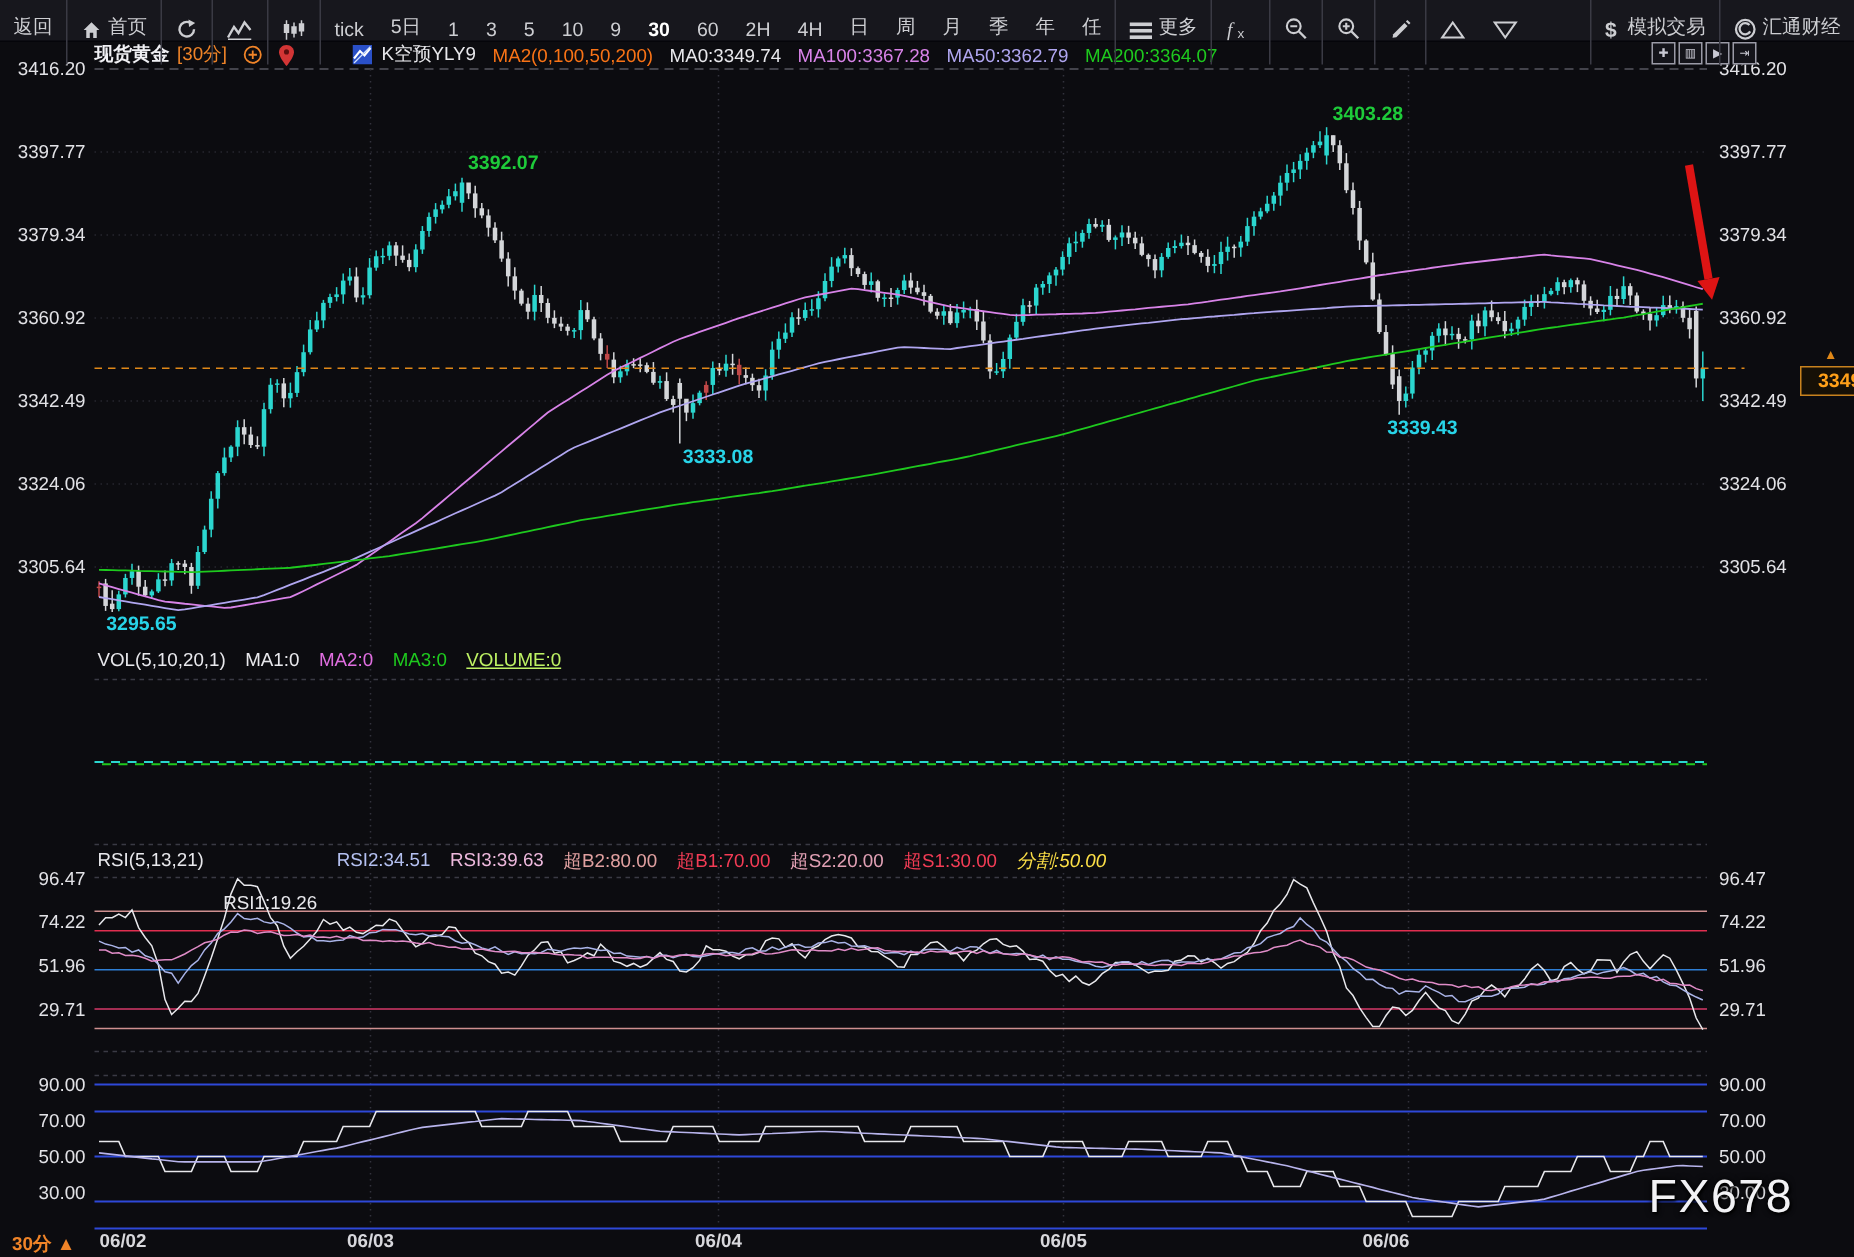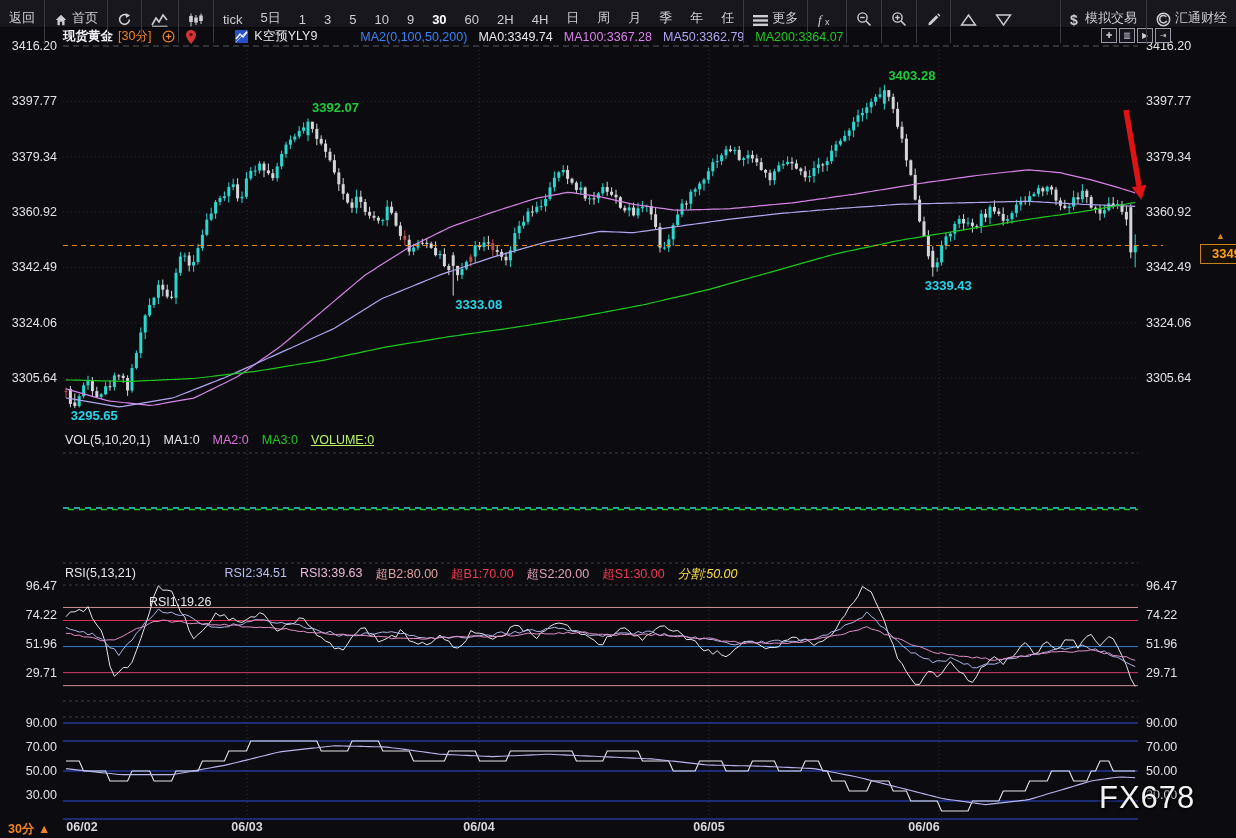--- a/index.html
+++ b/index.html
@@ -225,21 +225,21 @@
         </svg>
       </span>
       <span class="seg" style="color: rgb(232, 232, 236); padding-left: 28px;">
         <svg width="13" height="13" viewBox="0 0 13 13">
           <rect x="0" y="0" width="13" height="13" fill="#2a50c8"></rect>
           <path d="M1 9 L5 4 L8 7 L12 2" stroke="#fff" stroke-width="1.4" fill="none"></path>
           <path d="M1 12 L12 1" stroke="#cfe0ff" stroke-width="0.8" fill="none"></path>
         </svg>
         <span style="margin-left:3px">K空预YLY9</span>
       </span>
-      <span class="seg" style="color: #3b82f6; margin-left: 32px;">MA2(0,100,50,200)</span>
+      <span class="seg" style="color: #f97316;">MA2(0,100,50,200)</span>
       <span class="seg" style="color: rgb(232, 232, 236);">MA0:3349.74</span>
       <span class="seg" style="color: rgb(216, 131, 232);">MA100:3367.28</span>
       <span class="seg" style="color: rgb(176, 166, 240);">MA50:3362.79</span>
       <span class="seg" style="color: rgb(30, 201, 30);">MA200:3364.07</span>
     </div>
   <div id="panel-icons">
       <div class="p-icon">✚</div>
       <div class="p-icon">▥</div>
       <div class="p-icon">▶</div>
       <div class="p-icon">⇥</div>

